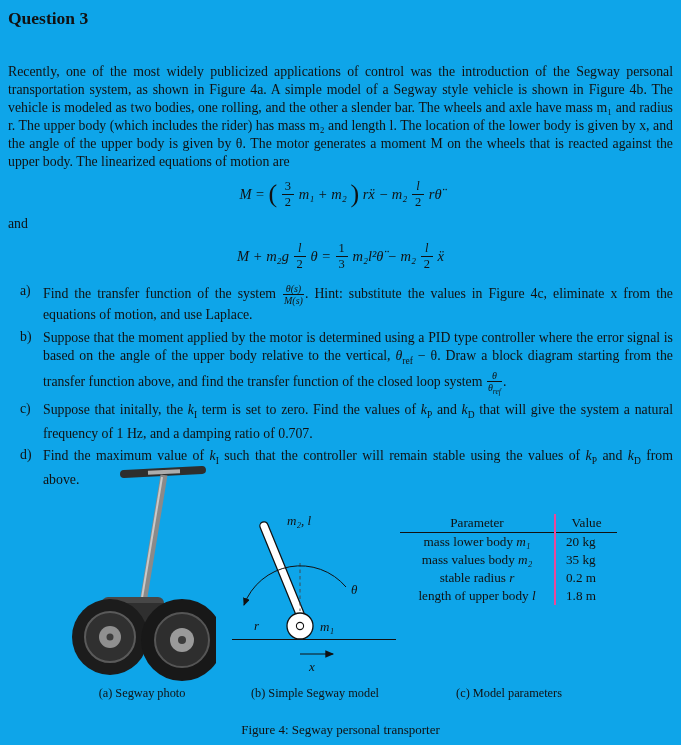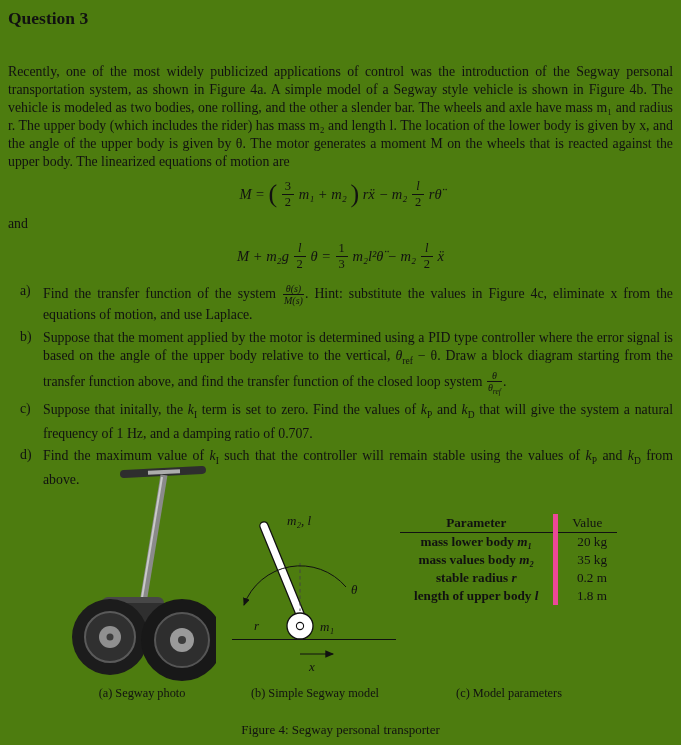--- a/index.html
+++ b/index.html
@@ -1,18 +1,18 @@
 <!DOCTYPE html>
 <html><head>
 <meta charset="utf-8">
 <style>
   * { margin:0; padding:0; box-sizing:border-box; }
   html,body { background:#ffffff; }
   body { width:681px; height:745px; font-family:"Liberation Serif","DejaVu Serif",serif; color:#111; }
-  .page { position:relative; width:681px; height:745px; padding:6px 8px 0 8px; overflow:hidden; background:#4d7c0f; }
+  .page { position:relative; width:681px; height:745px; padding:6px 8px 0 8px; overflow:hidden; background:#0ea5e9; }
 
   .title { font-size:17.5px; font-weight:bold; margin:2px 0 34px 0; }
 
   .intro { font-size:13.8px; line-height:17.9px; text-align:justify;margin-top:24px; }
 
   .eq { text-align:center; font-size:14.5px; margin:9px 0 7px 0; }
   .eq > span { vertical-align:middle; display:inline-block; }
   .mi { font-style:italic; }
   .paren { font-size:26px; font-weight:400; line-height:1; font-style:normal; }
   .frac { text-align:center; font-size:12.5px; line-height:1.15; margin:0 1px; }
@@ -32,23 +32,23 @@
   .ifrac sub { font-size:7.5px; }
 
   .figure { position:absolute; left:0; top:457px; width:604px; height:252px; }
   .photo-svg { position:absolute; left:68px; top:0px; }
   .model-svg { position:absolute; left:225px; top:42px; }
   .svgm { font-family:"Liberation Serif","DejaVu Serif",serif; font-style:italic; font-size:13px; fill:#111; }
 
   .ptable { position:absolute; left:400px; top:57px; border-collapse:collapse; font-size:13.2px; }
   .ptable th { font-weight:normal; padding:1px 10px; }
   .ptable td { padding:1px 10px; }
-  .ptable th:first-child, .ptable td:first-child { border-right:5px solid #ec4899; text-align:center; min-width:155px;font-weight:bold; }
+  .ptable th:first-child, .ptable td:first-child { border-right:2px solid #ec4899; text-align:center; min-width:155px; }
   .ptable thead th { border-bottom:1px solid #111; }
-  .ptable td:last-child { text-align:right; min-width:62px; }
+  .ptable td:last-child { text-align:left; min-width:62px; }
 
   .subcap { position:absolute; top:229px; font-size:12.3px; text-align:center; }
   .subcap.ca { left:68px; width:148px; }
   .subcap.cb { left:225px; width:180px; }
   .subcap.cc { left:398px; width:222px; }
 
   .figcap { position:absolute; left:0; top:722px; width:681px; text-align:center; font-size:13px; }
 </style>
 </head>
 <body>

